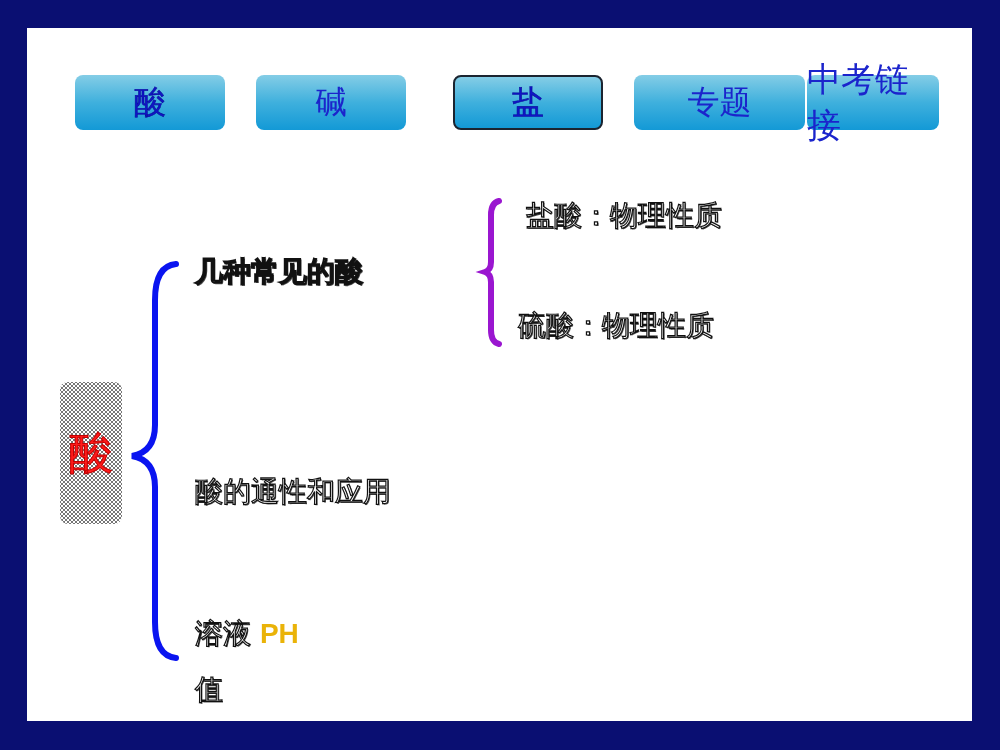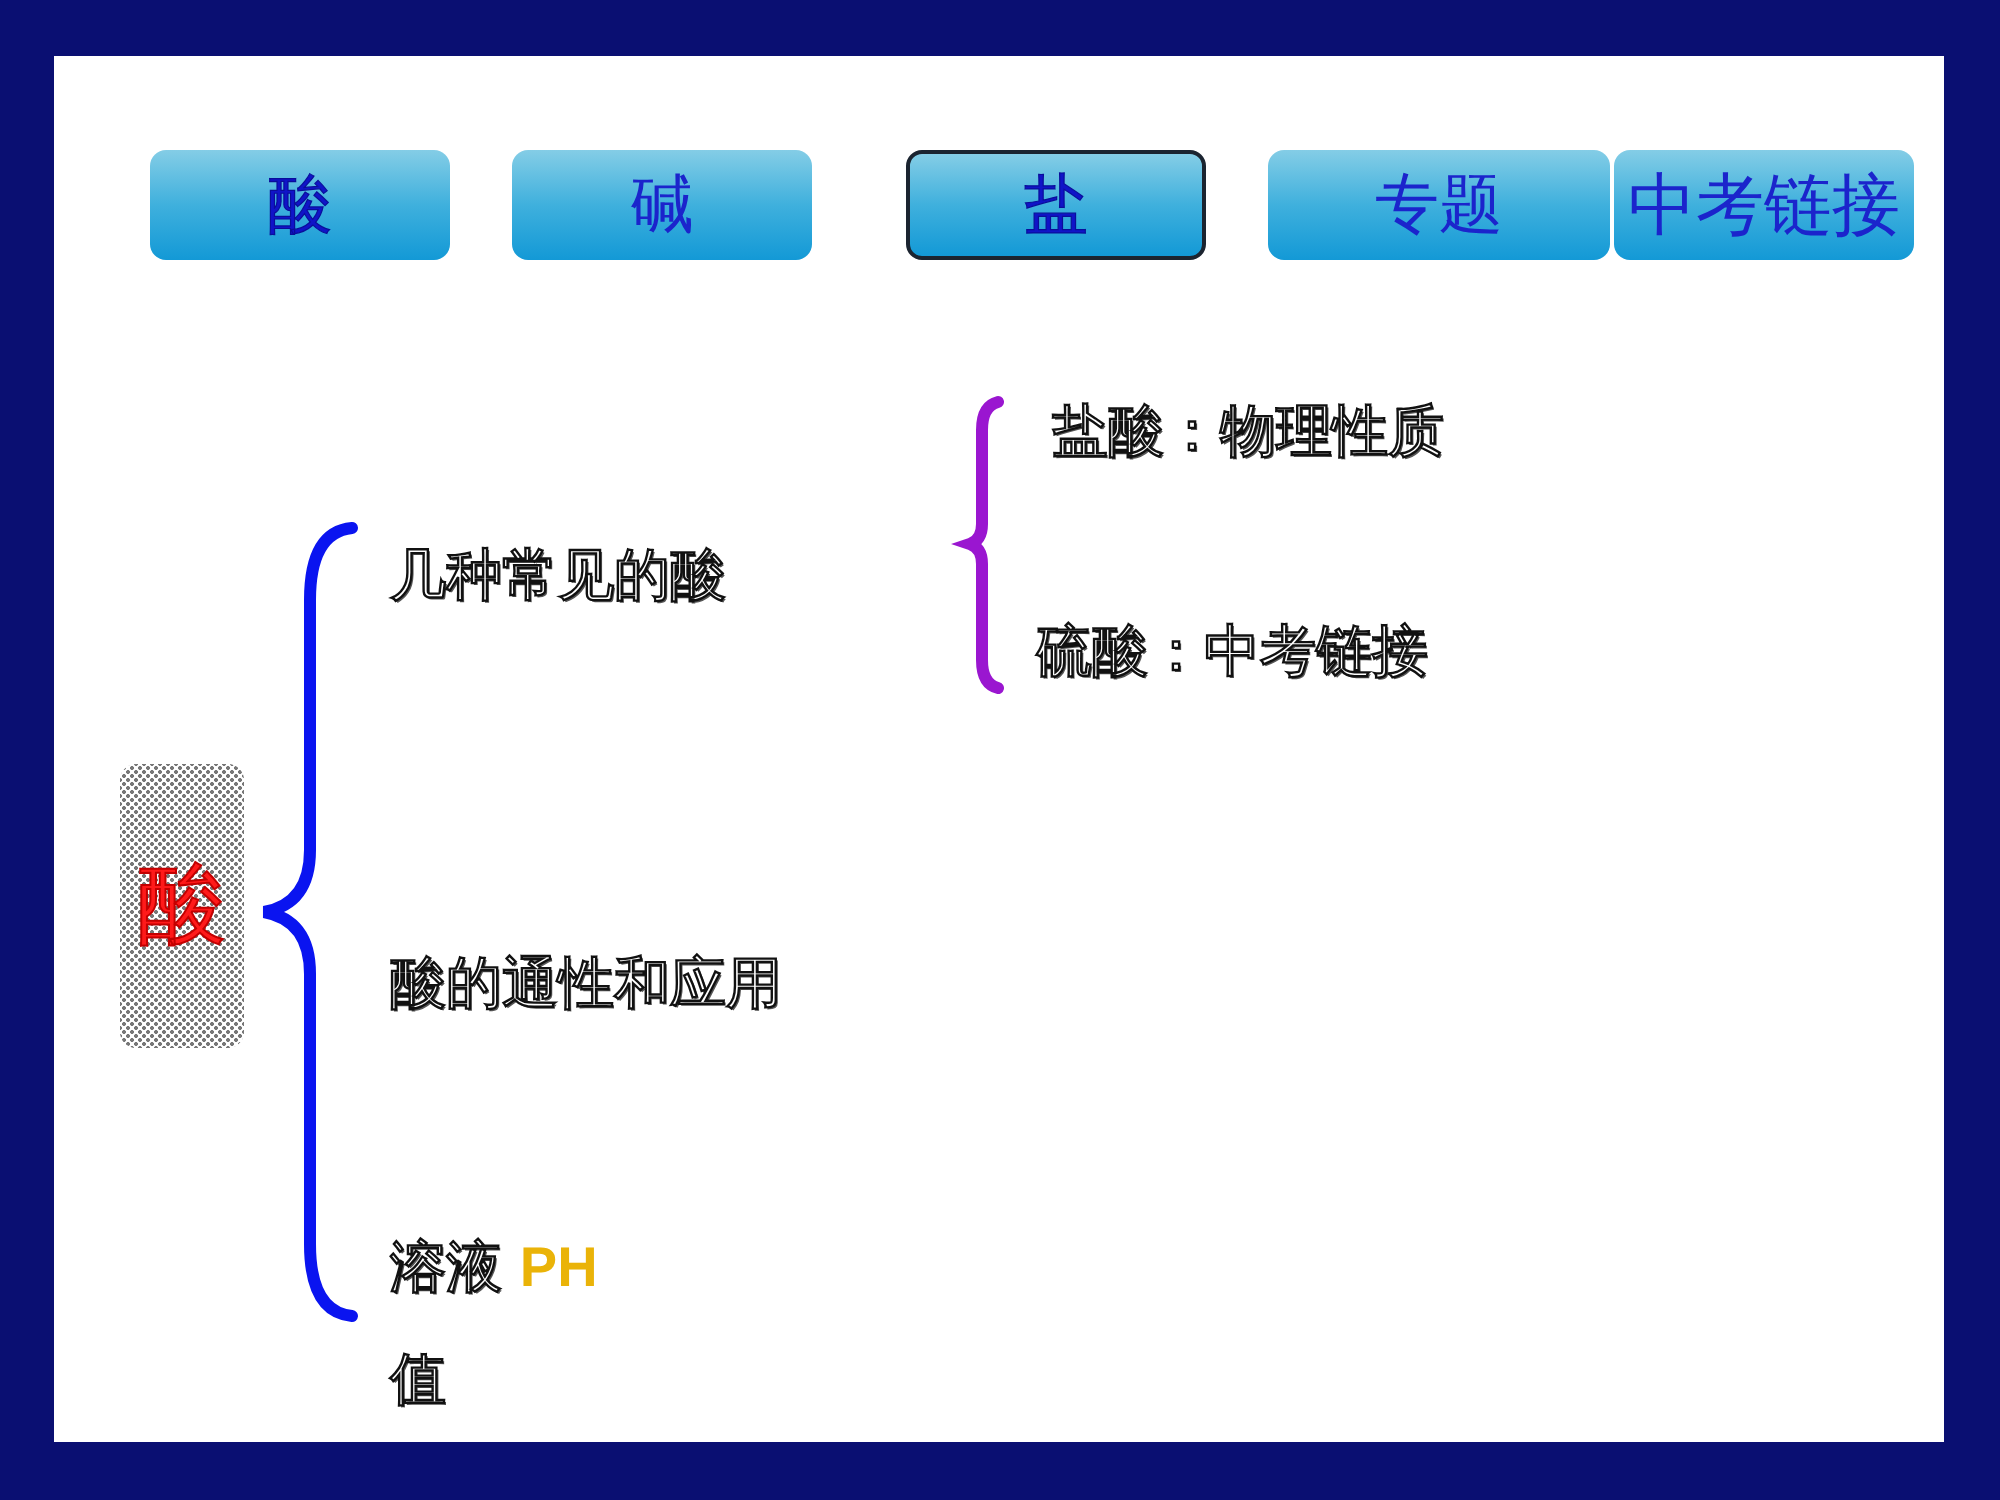--- a/index.html
+++ b/index.html
@@ -80,35 +80,35 @@
 </div>
 <div class="nav-btn light" style="left:256px; width:150px;">
   <span>碱</span>
 </div>
 <div class="nav-btn active" style="left:453px; width:150px;">
   <span>盐</span>
 </div>
 <div class="nav-btn light" style="left:634px; width:171px;">
   <span>专题</span>
 </div>
-<div class="nav-btn light" style="left:807px; width:150px; font-size:34px;">
+<div class="nav-btn light" style="left:807px; width:132px; font-size:34px;">
   <span>中考链接</span>
 </div>
 
 <svg class="braces" width="1000" height="750">
   <path d="M176 264 Q155 266 155 300 L155 425 Q155 452 132 456 Q155 460 155 487 L155 622 Q155 656 176 658" fill="none" stroke="#0a14f0" stroke-width="6" stroke-linecap="round"></path>
   <path d="M499 201 Q491 203 491 215 L491 262 Q491 270 485 272 Q491 274 491 282 L491 330 Q491 342 499 344" fill="none" stroke="#9a16d0" stroke-width="6" stroke-linecap="round"></path>
 </svg>
 
 <div class="root-box">
   <span class="root-label">酸</span>
 </div>
 
-<div class="txt" style="left:195px; top:274px;">几种常见的酸</div>
+<div class="txt" style="left:195px; top:258px;font-weight:bold;">几种常见的酸</div>
 <div class="txt" style="left:195px; top:430px;margin-top:48px;">酸的通性和应用</div>
 <div class="txt" style="left:195px; top:620px;">
   <span>溶液</span>
   <span class="ph">PH</span>
 </div>
 <div class="txt" style="left:195px; top:676px;">值</div>
 
 <div class="txt" style="left:526px; top:202px;">盐酸：物理性质</div>
-<div class="txt" style="left:518px; top:312px;">硫酸：中考链接</div>
+<div class="txt" style="left:518px; top:312px;">硫酸：物理性质</div>
 
 </body></html>

